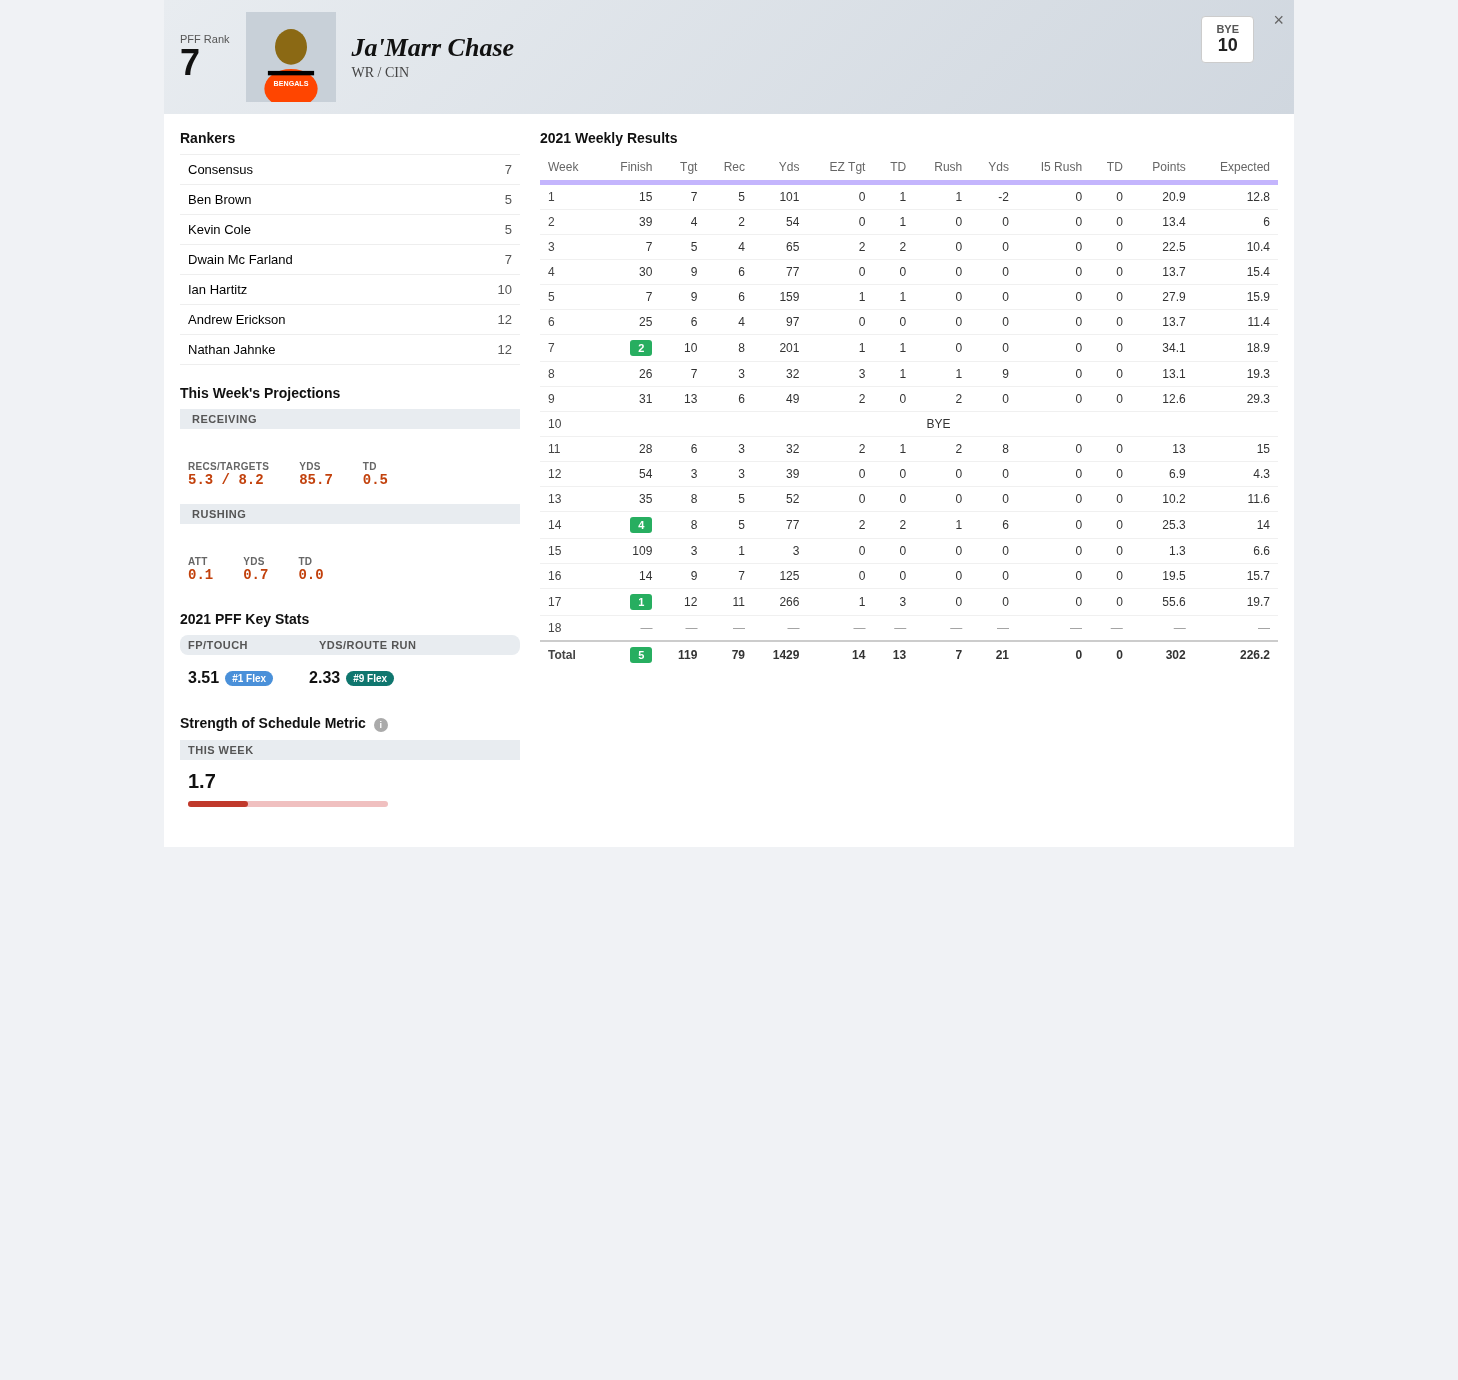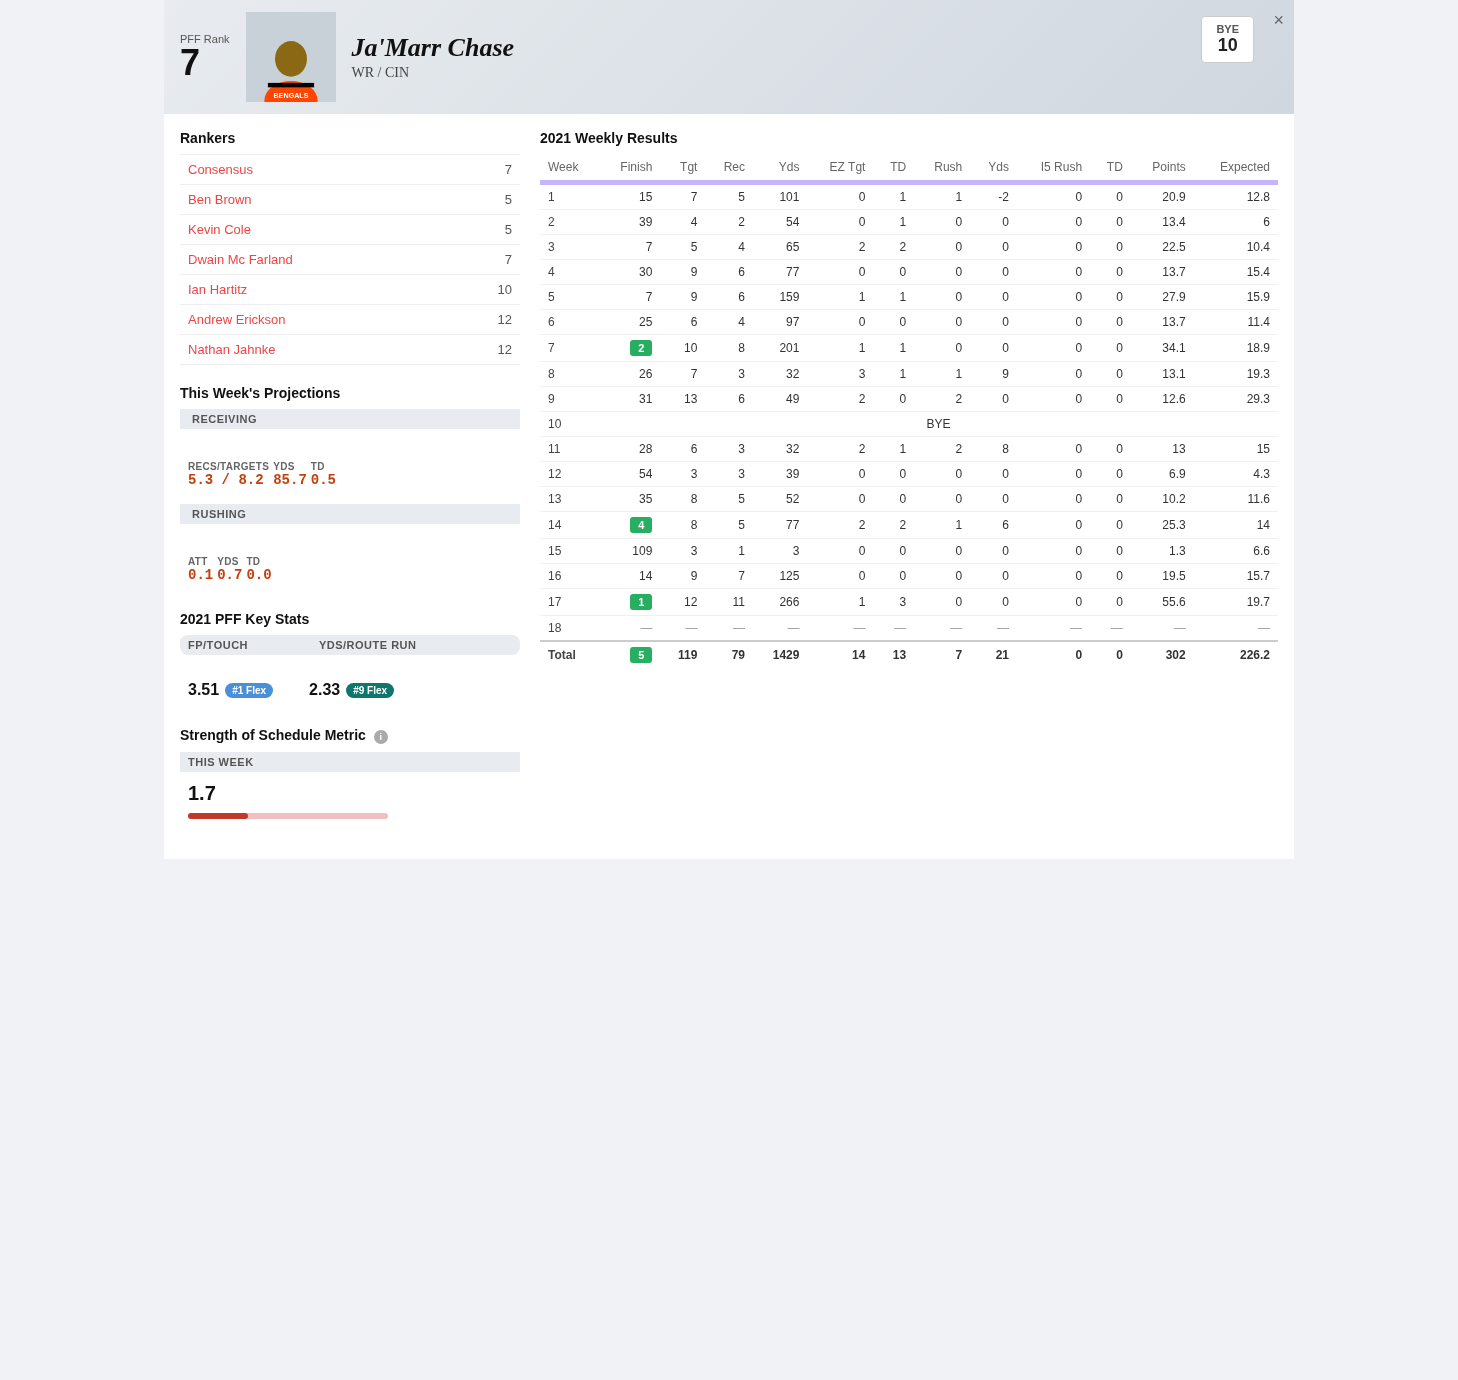--- a/index.html
+++ b/index.html
@@ -6,56 +6,56 @@
     body { font-family: -apple-system, BlinkMacSystemFont, 'Segoe UI', Arial, sans-serif; background: #f0f2f5; font-size: 13px; color: #222; }
 
     .container { width: 1130px; margin: 0 auto; background: #fff; }
 
     
     .player-header { display: flex; align-items: center; background: linear-gradient(135deg, #e8ecf0 0%, #d0d7df 100%); padding: 12px 16px; position: relative; min-height: 100px; }
     .pff-rank { margin-right: 16px; }
     .pff-rank-label { font-size: 11px; color: #555; }
     .pff-rank-num { font-size: 36px; font-weight: 700; color: #111; line-height: 1; }
     .player-img-wrap { width: 90px; height: 90px; margin-right: 16px; overflow: hidden; }
-    .player-img-placeholder { width: 90px; height: 102px; background: #c8d0d8; border-radius: 0; display: flex; align-items: flex-end; justify-content: center; overflow: hidden; }
+    .player-img-placeholder { width: 90px; height: 90px; background: #c8d0d8; border-radius: 0; display: flex; align-items: flex-end; justify-content: center; overflow: hidden; }
     .player-img-placeholder svg { width: 80px; height: 80px; }
     .player-info { flex: 1; font-family: Liberation Serif, serif; }
     .player-name { font-size: 26px; font-weight: 700; color: #111; font-style: italic; }
     .player-pos { font-size: 14px; color: #444; margin-top: 2px; }
     .bye-box { position: absolute; right: 40px; top: 16px; text-align: center; border: 1px solid #ccc; background: #fff; padding: 6px 14px; border-radius: 4px; }
     .bye-label { font-size: 11px; color: #555; font-weight: 600; }
     .bye-num { font-size: 18px; font-weight: 700; }
     .close-btn { position: absolute; right: 10px; top: 10px; font-size: 18px; color: #666; cursor: pointer; background: none; border: none; }
 
     
     .main { display: flex; padding: 16px; gap: 20px; }
     .left-col { width: 340px; flex-shrink: 0; }
     .right-col { flex: 1; }
 
     
     .section-title { font-size: 14px; font-weight: 700; margin-bottom: 8px; color: #111; }
     .rankers-table { width: 100%; border-collapse: collapse; margin-bottom: 20px; }
     .rankers-table tr { border-bottom: 1px solid #eee; }
     .rankers-table tr:first-child { border-top: 1px solid #eee; }
-    .rankers-table td { padding: 7px 8px; font-size: 13px; color: #ef4444; }
+    .rankers-table td { padding: 7px 8px; font-size: 13px; color: #000000; }
     .rankers-table td:last-child { text-align: right; color: #555; }
 
     
     .projections-section { margin-bottom: 20px; }
     .proj-category { background: #e8ecf0; padding: 4px 12px; font-size: 11px; font-weight: 700; color: #555; letter-spacing: 0.5px; text-transform: uppercase; margin-bottom: 6px; }
-    .proj-stats { display: flex; gap: 4px; padding: 8px 8px; margin-bottom: 8px; margin-top: 24px; }
+    .proj-stats { display: flex; gap: 30px; padding: 8px 8px; margin-bottom: 8px; margin-top: 24px; }
     .proj-stat { }
     .proj-stat-label { font-size: 10px; font-weight: 700; color: #666; text-transform: uppercase; letter-spacing: 0.3px; }
     .proj-stat-value { font-size: 14px; font-weight: 700; color: #c2410c; font-family: Liberation Mono, monospace; }
 
     
     .key-stats-section { margin-bottom: 20px; }
     .key-stats-row { display: flex; align-items: center; gap: 12px; padding: 8px; }
     .key-stat-item { }
-    .key-stat-value { font-size: 16px; font-weight: 700; color: #111; display: flex; align-items: center; gap: 6px; margin-top: 12px; }
+    .key-stat-value { font-size: 16px; font-weight: 700; color: #111; display: flex; align-items: center; gap: 6px; }
     .badge { display: inline-block; padding: 2px 7px; border-radius: 10px; font-size: 10px; font-weight: 700; color: #fff; }
     .badge-blue { background: #4a90d9; }
     .badge-teal { background: #0f766e; }
 
     
     .sos-section { margin-bottom: 20px; }
     .sos-week-label { background: #e8ecf0; padding: 4px 8px; font-size: 11px; font-weight: 700; color: #555; letter-spacing: 0.5px; text-transform: uppercase; margin-bottom: 6px; }
     .sos-value { font-size: 20px; font-weight: 700; color: #111; padding: 4px 8px; }
     .sos-bar-container { padding: 4px 8px; }
     .sos-bar-bg { background: #f0c0c0; height: 6px; border-radius: 3px; width: 200px; }

